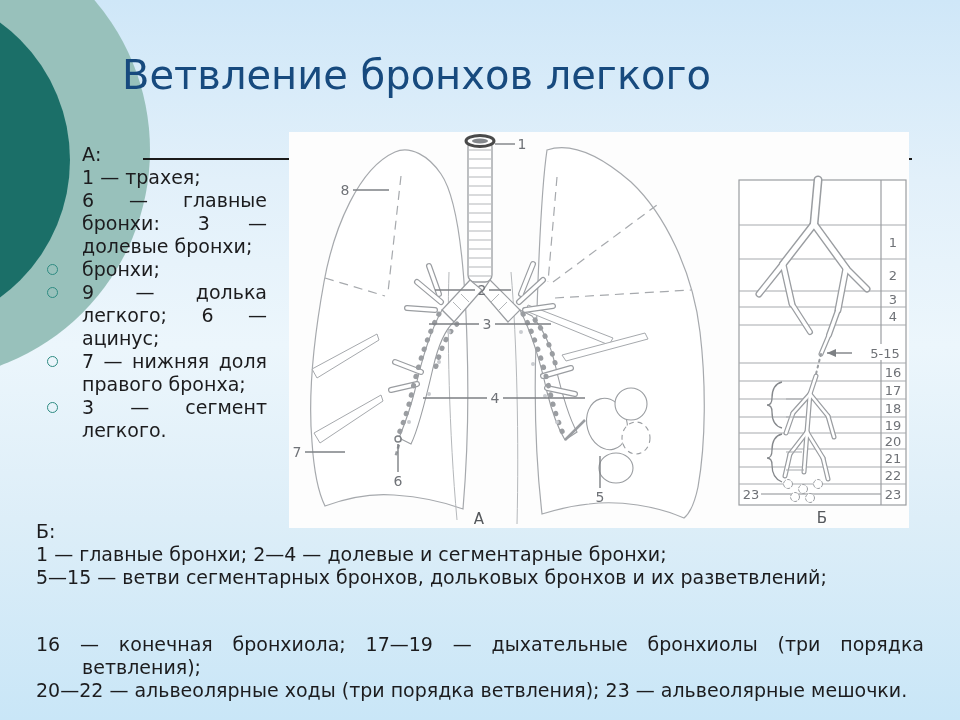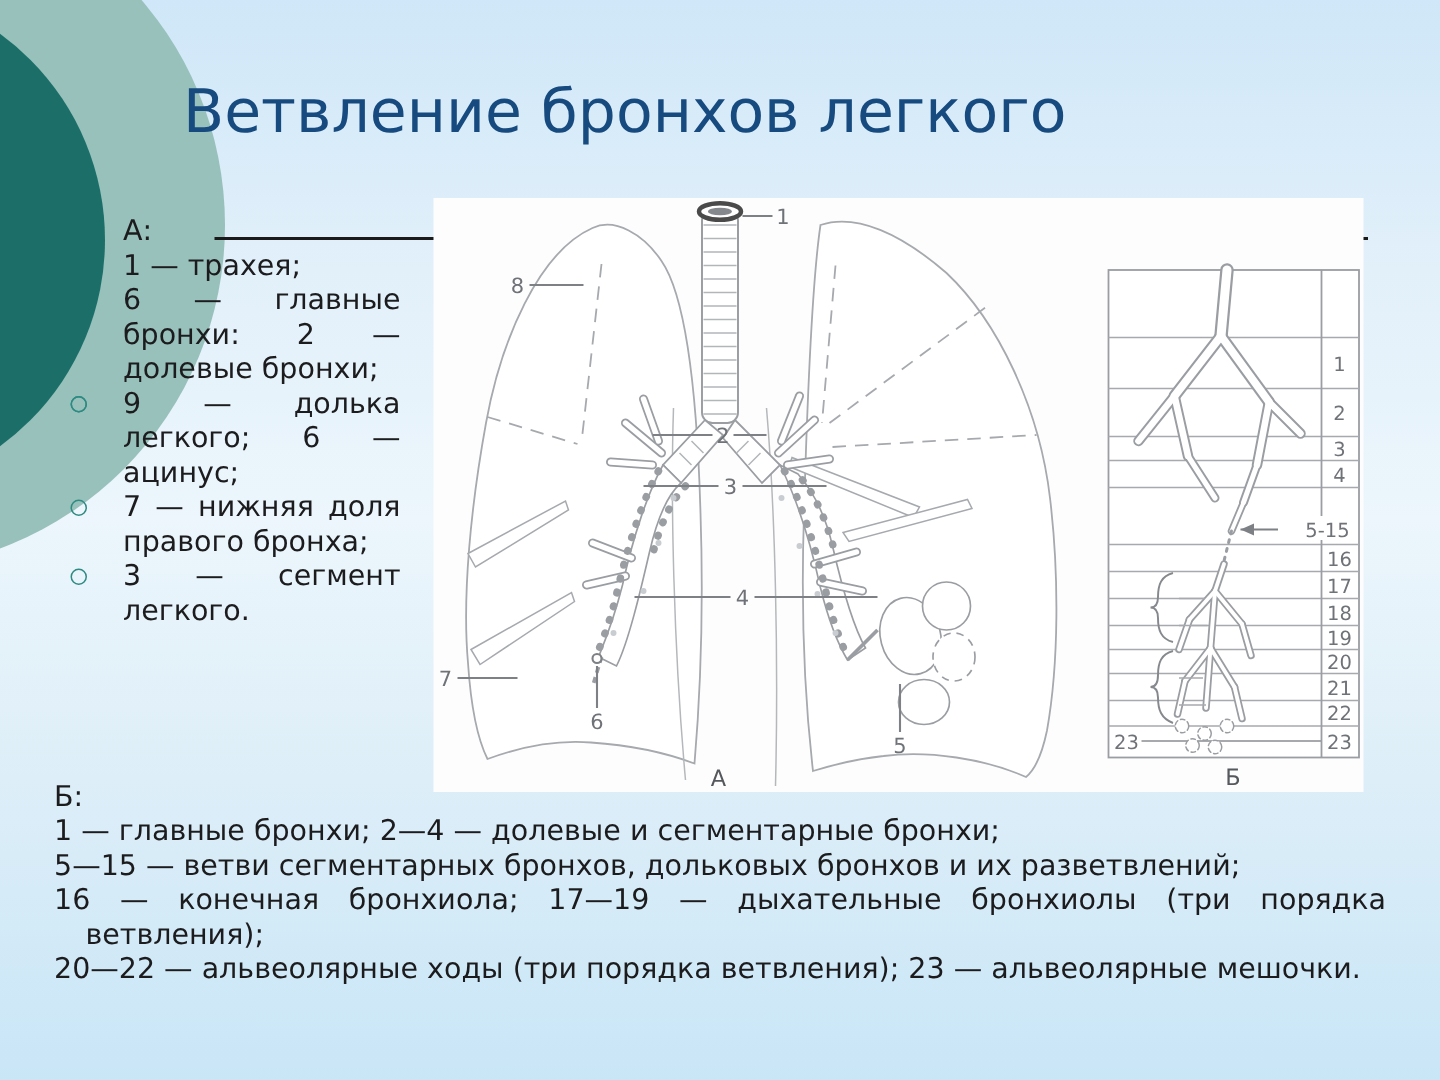--- a/index.html
+++ b/index.html
@@ -31,22 +31,22 @@
   .bullet{
     position:absolute;left:0px;top:6px;width:9px;height:9px;
     border:1.5px solid #2e8b82;border-radius:50%;background:transparent;
   }
   .ln{width:185px;}
   .ln.j{text-align:justify;text-align-last:justify;}
   .legend{
     position:absolute;left:36px;top:520px;width:890px;z-index:3;
     color:#1c1c1e;font-size:19px;line-height:23px;
   }
-  .legend .jline{text-align:justify;text-align-last:justify;width:888px;}
-  .legend .indent{margin-left:21px;}
+  .legend .jline{text-align:justify;text-align-last:justify;width:888px;margin-top:44px;}
+  .legend .indent{margin-left:46px;}
   svg text{font-family:"DejaVu Sans","Liberation Sans",sans-serif;}
 </style>
 </head>
 <body>
 
 <div class="slide">
 
   <div class="circle circle-light"></div>
   <div class="circle circle-dark"></div>
 
@@ -281,25 +281,26 @@
 
   <div class="list-a">
     <div class="item">
       <div class="ln">А:</div>
     </div>
     <div class="item">
       <div class="ln">1 — трахея;</div>
     </div>
     <div class="item">
       <div class="ln j">6 — главные</div>
-      <div class="ln j">бронхи: 2 —</div>
+      <div class="ln j">бронхи: 3 —</div>
       <div class="ln">долевые бронхи;</div>
     </div>
     <div class="item">
       <span class="bullet"></span>
+      <div class="ln">бронхи;</div>
     </div>
     <div class="item">
       <span class="bullet"></span>
       <div class="ln j">9 — долька</div>
       <div class="ln j">легкого; 6 —</div>
       <div class="ln">ацинус;</div>
     </div>
     <div class="item">
       <span class="bullet"></span>
       <div class="ln j">7 — нижняя доля</div>

